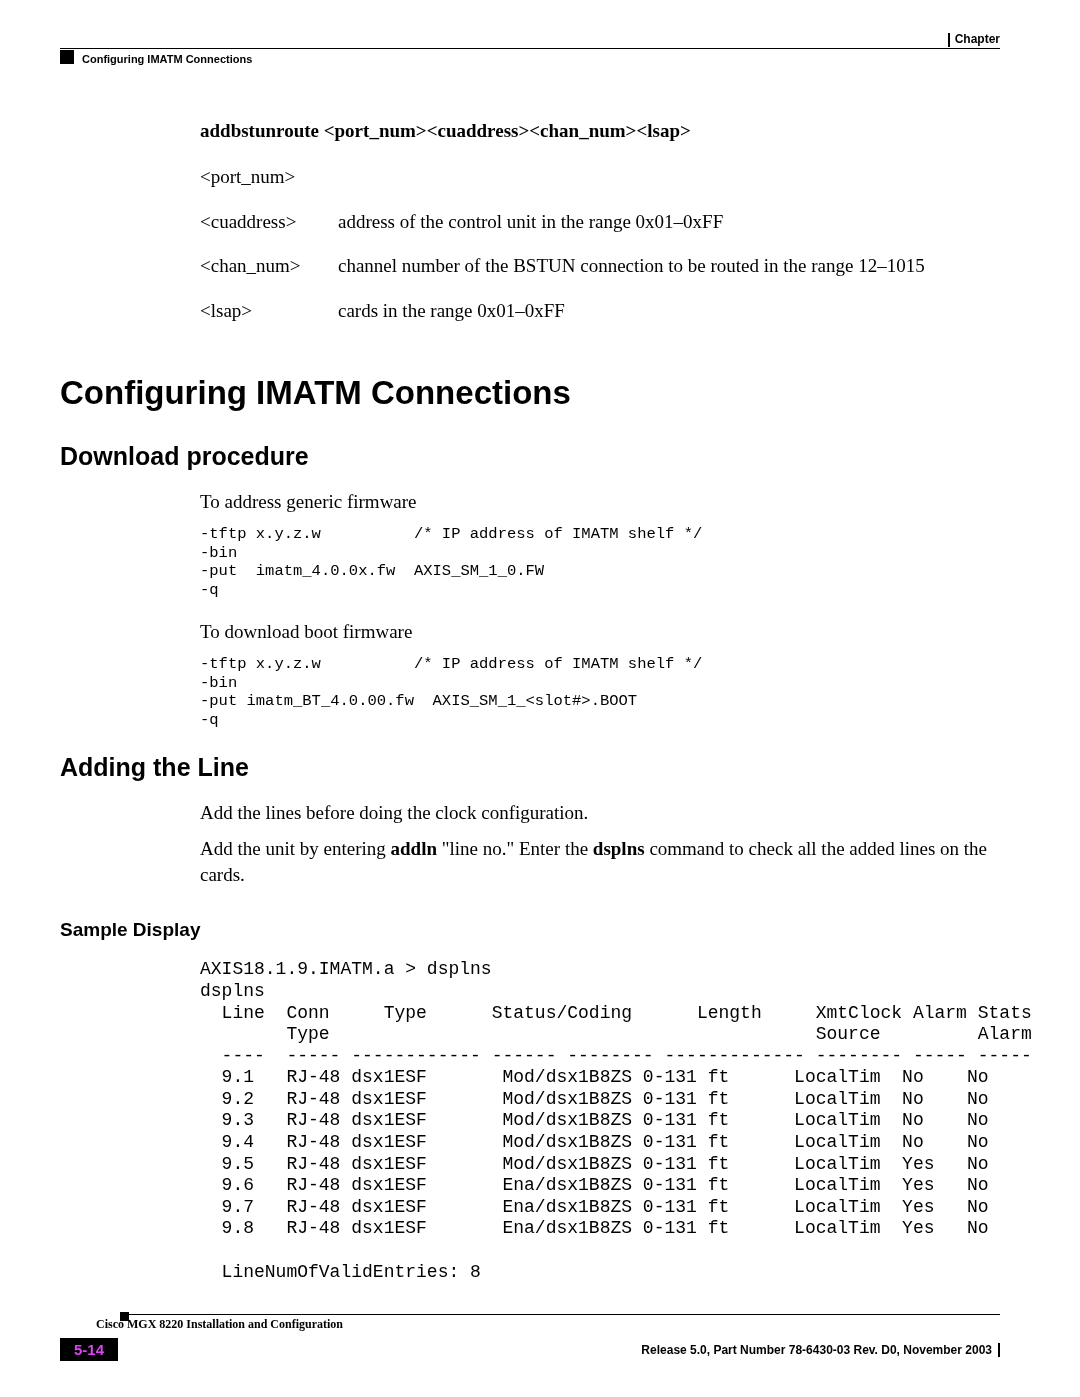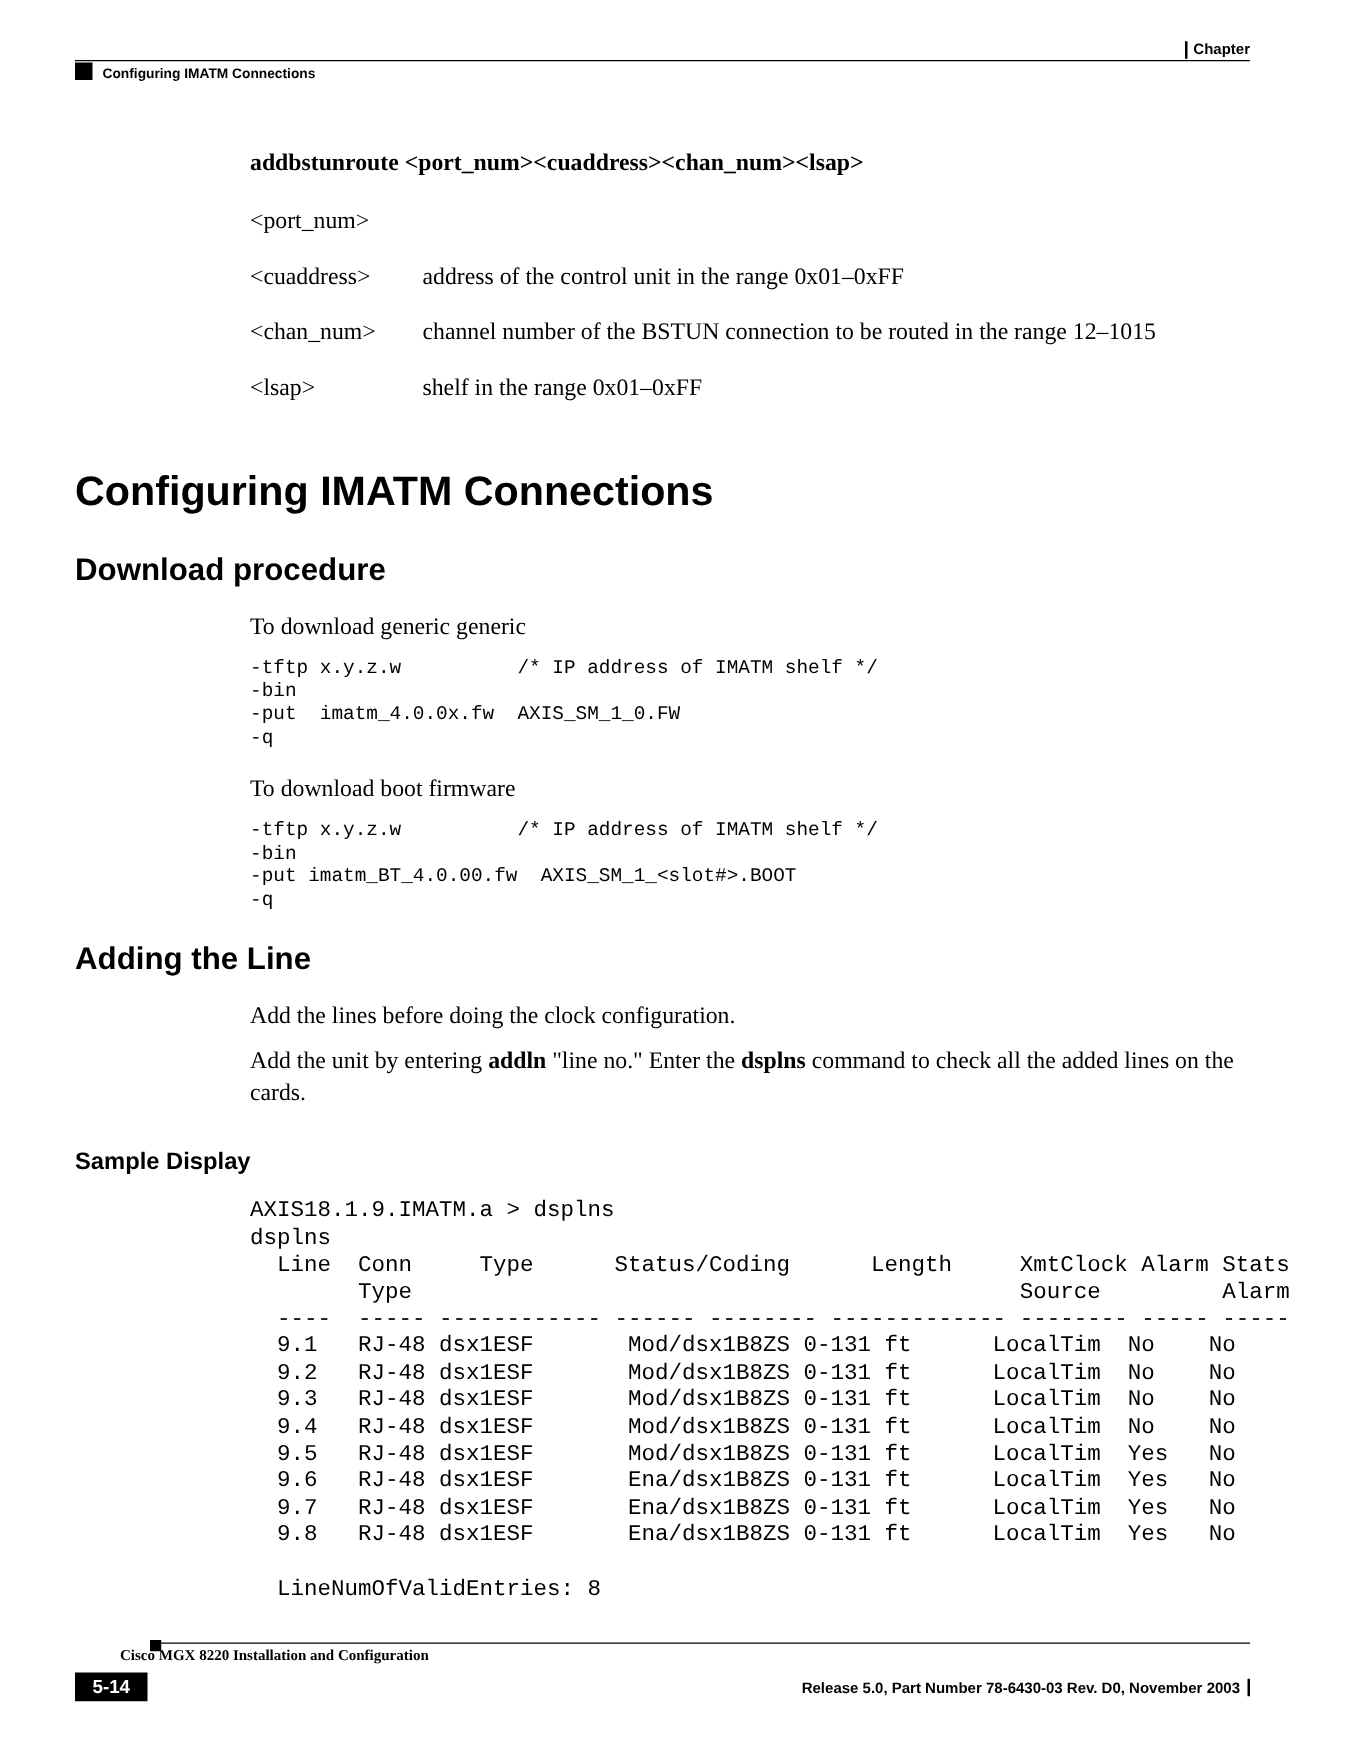--- a/index.html
+++ b/index.html
@@ -150,21 +150,21 @@
     font-size: 12px;
     margin-left: 36px;
   }
   .footer-bottom {
     display: flex;
     align-items: center;
     margin-top: 6px;
   }
   .pagenum-box {
     background: #000;
-    color: #ffffff;
+    color: #d946ef;
     font-family: Arial, Helvetica, sans-serif;
     font-weight: bold;
     font-size: 15px;
     padding: 3px 14px;
   }
   .release {
     font-family: Arial, Helvetica, sans-serif;
     font-weight: bold;
     font-size: 12px;
     margin-left: auto;
@@ -199,31 +199,31 @@
         <div class="param-row">
           <div class="param-name">&lt;cuaddress&gt;</div>
           <div class="param-desc">address of the control unit in the range 0x01–0xFF</div>
         </div>
         <div class="param-row">
           <div class="param-name">&lt;chan_num&gt;</div>
           <div class="param-desc">channel number of the BSTUN connection to be routed in the range 12–1015</div>
         </div>
         <div class="param-row">
           <div class="param-name">&lt;lsap&gt;</div>
-          <div class="param-desc">shelf in the range 0x01–0xFF</div>
+          <div class="param-desc">cards in the range 0x01–0xFF</div>
         </div>
       </div>
     </div>
 
     <h1>Configuring IMATM Connections</h1>
 
     <h2>Download procedure</h2>
 
     <div class="indent-block">
-      <div class="body-text">To download generic generic</div>
+      <div class="body-text">To address generic firmware</div>
       <pre class="code">-tftp x.y.z.w          /* IP address of IMATM shelf */
 -bin
 -put  imatm_4.0.0x.fw  AXIS_SM_1_0.FW
 -q</pre>
 
       <div class="body-text">To download boot firmware</div>
       <pre class="code">-tftp x.y.z.w          /* IP address of IMATM shelf */
 -bin
 -put imatm_BT_4.0.00.fw  AXIS_SM_1_&lt;slot#&gt;.BOOT
 -q</pre>

